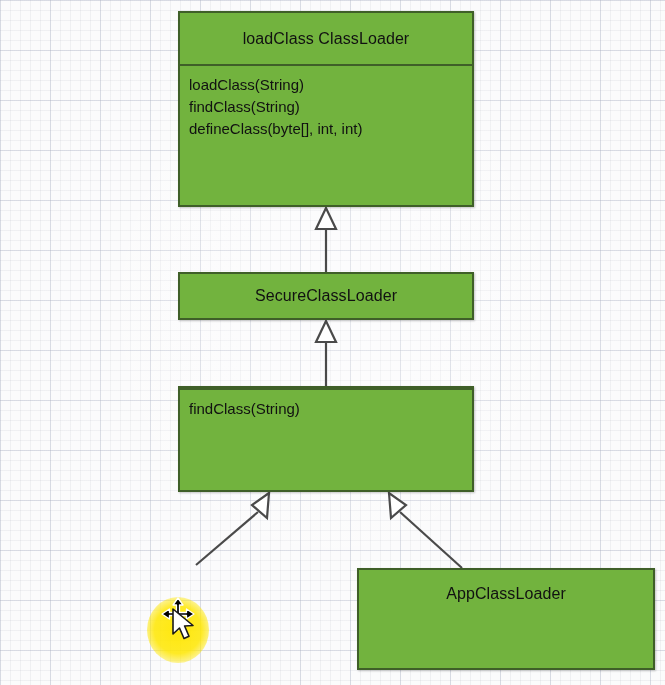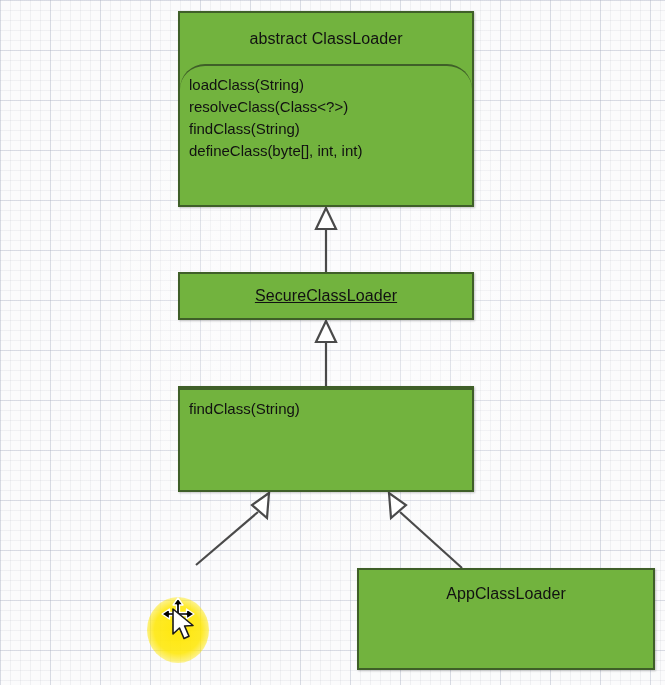--- a/index.html
+++ b/index.html
@@ -108,31 +108,30 @@
       <polygon class="edge-head" points="269,493 252,505 267,518"></polygon>
     </g>
 
     <g>
       <line class="edge-line" x1="462" y1="568" x2="400" y2="512"></line>
       <polygon class="edge-head" points="389,493 391,518 406,505"></polygon>
     </g>
   </svg>
 
   <div class="uml-box" style="left:178px;top:11px;width:296px;height:196px;">
-    <div class="uml-title" style="height:51px;">abstract ClassLoader</div>
-    <div class="uml-members uml-divider" style="height:141px;border-radius:25px;">
+    <div class="uml-title" style="height:51px;">loadClass ClassLoader</div>
+    <div class="uml-members uml-divider" style="height:141px;">
       <div class="uml-member">loadClass(String)</div>
-      <div class="uml-member">resolveClass(Class&lt;?&gt;)</div>
       <div class="uml-member">findClass(String)</div>
       <div class="uml-member">defineClass(byte[], int, int)</div>
     </div>
   </div>
 
   <div class="uml-box" style="left:178px;top:272px;width:296px;height:48px;">
-    <div class="uml-title" style="height:100%;text-decoration:underline;">SecureClassLoader</div>
+    <div class="uml-title" style="height:100%;">SecureClassLoader</div>
   </div>
 
   <div class="uml-box" style="left:178px;top:386px;width:296px;height:106px;">
     <div class="uml-members uml-divider" style="height:53px;">
       <div class="uml-member">findClass(String)</div>
     </div>
   </div>
 
 
   <div class="uml-box" style="left:357px;top:568px;width:298px;height:102px;">

